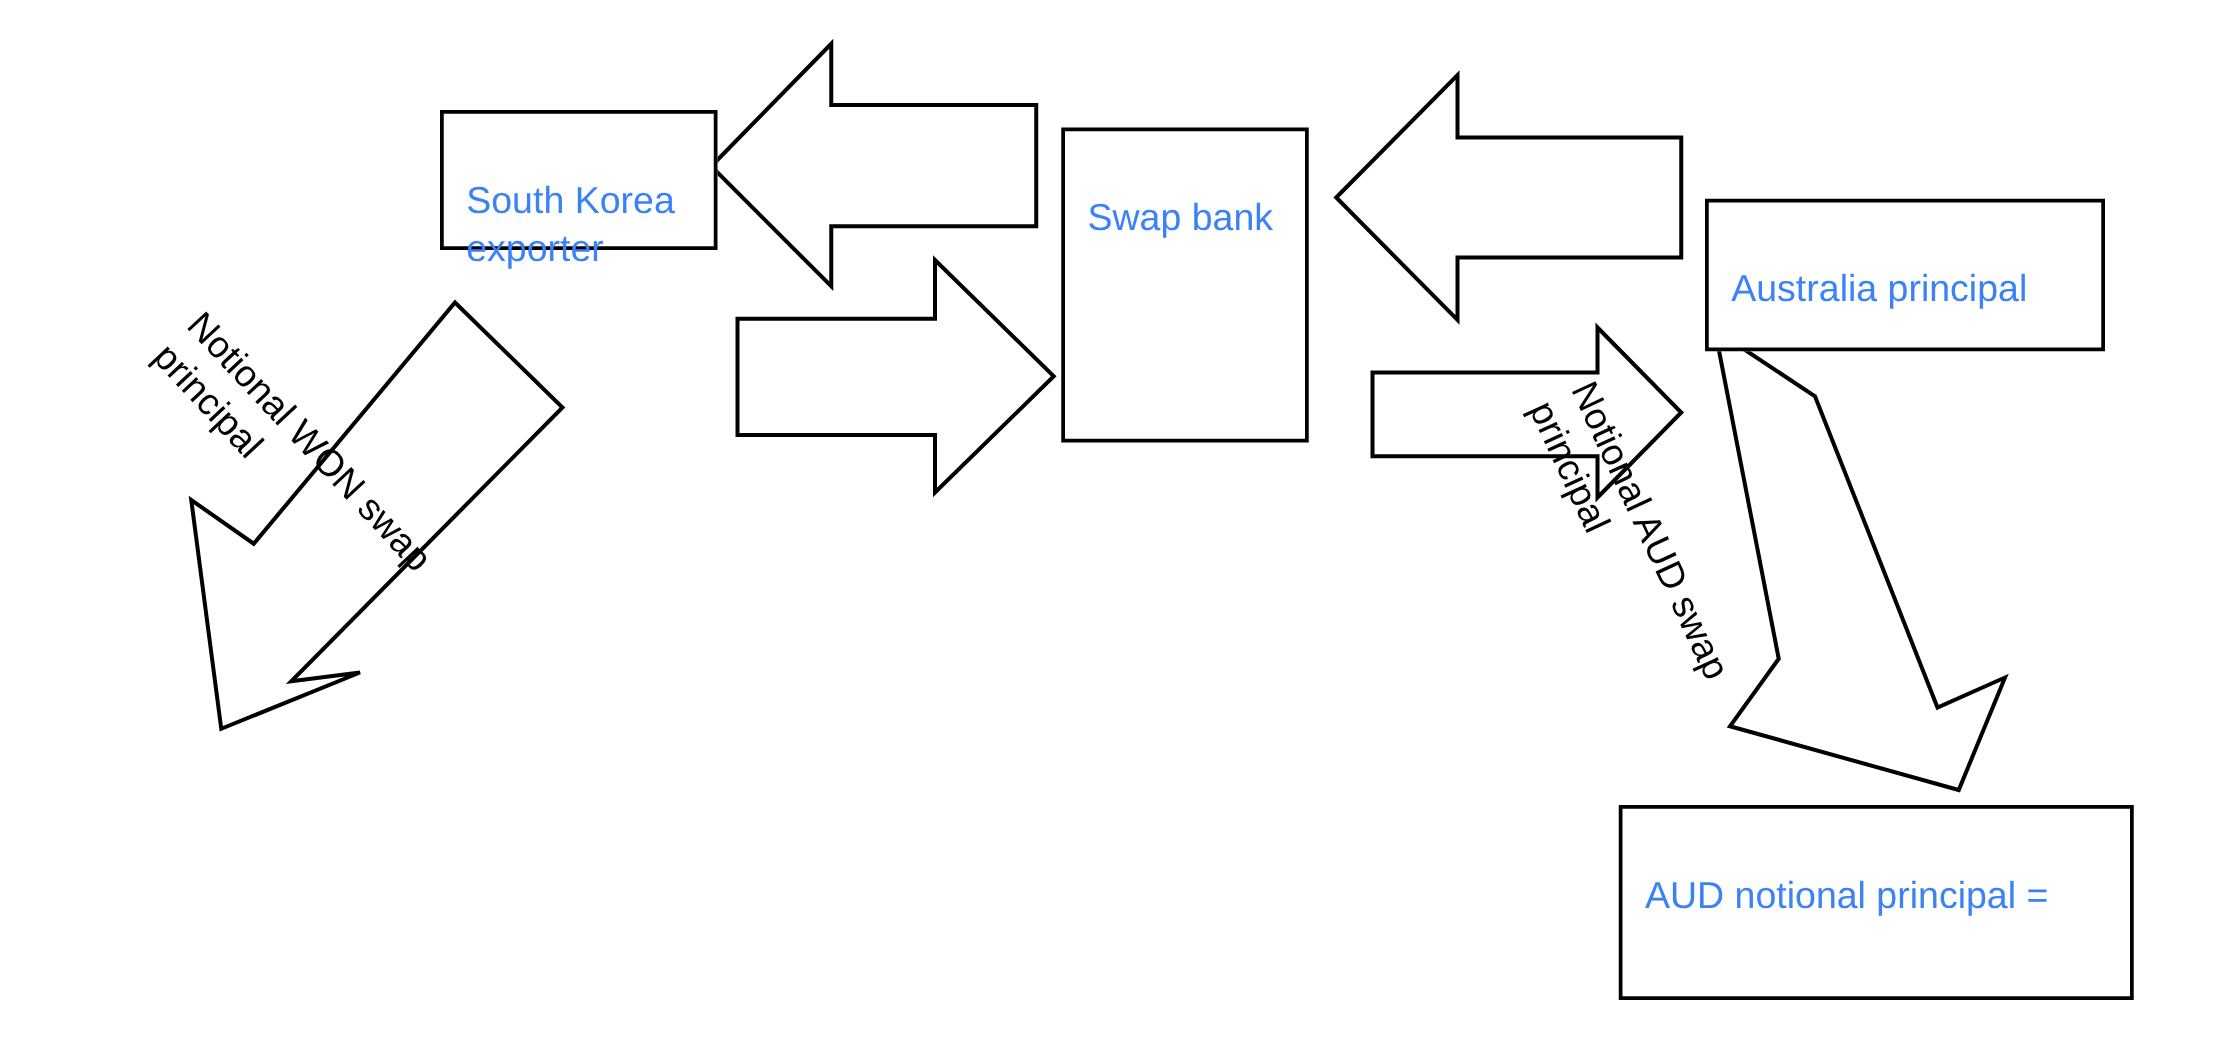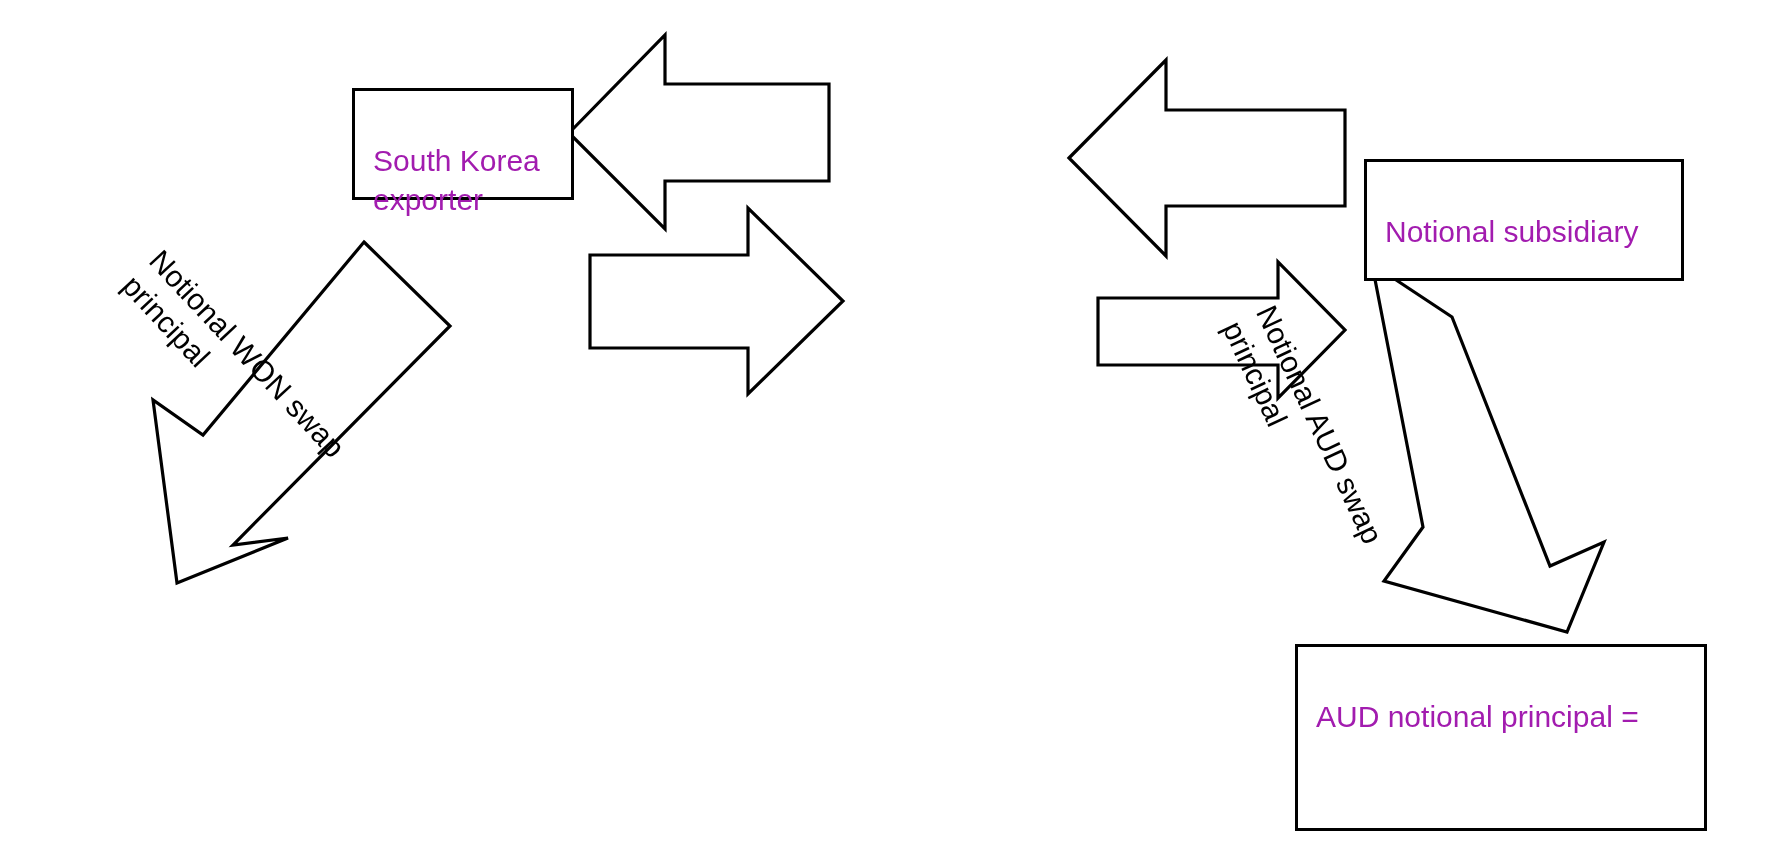--- a/index.html
+++ b/index.html
@@ -15,21 +15,21 @@
     width: 1778px;
     height: 844px;
     background: #ffffff;
     overflow: hidden;
   }
   .box {
     position: absolute;
     box-sizing: border-box;
     border: 3px solid #000000;
     background: #ffffff;
-    color: #a21caf;
+    color: #3b82f6;
     font-size: 30px;
     line-height: 1.32;
     padding: 10px 14px;
     white-space: pre-line;
     z-index: 5;
   }
   .box.pad-left {
     padding-left: 18px;
   }
   svg.arrows {
@@ -84,27 +84,30 @@
     <polygon class="arrow-shape" points="364,242 450,326 233,545 288,538 177,583 153,400 203,435"></polygon>
 
     <polygon class="arrow-shape" points="1372,264 1452,317 1550,566 1604,542 1567,632 1384,581 1423,527"></polygon>
   </svg>
 
   <div class="box pad-left" style="left:352px; top:88px; width:222px; height:112px;">
     <span>South Korea
 exporter</span>
   </div>
 
+  <div class="box pad-left" style="left:849px; top:102px; width:198px; height:252px;">
+    <span>Swap bank</span>
+  </div>
 
   <div class="box pad-left" style="left:1364px; top:159px; width:320px; height:122px;">
-    <span>Notional subsidiary</span>
+    <span>Australia principal</span>
   </div>
 
 
-  <div class="box pad-left" style="left:1295px; top:644px; width:412px; height:187px;">
+  <div class="box pad-left" style="left:1295px; top:644px; width:412px; height:156px;">
     <span>AUD notional principal =</span>
   </div>
 
   <div class="rot-label left-label">Notional WON swap
 principal</div>
 
   <div class="rot-label right-label">Notional AUD swap
 principal</div>
 
 </div>

